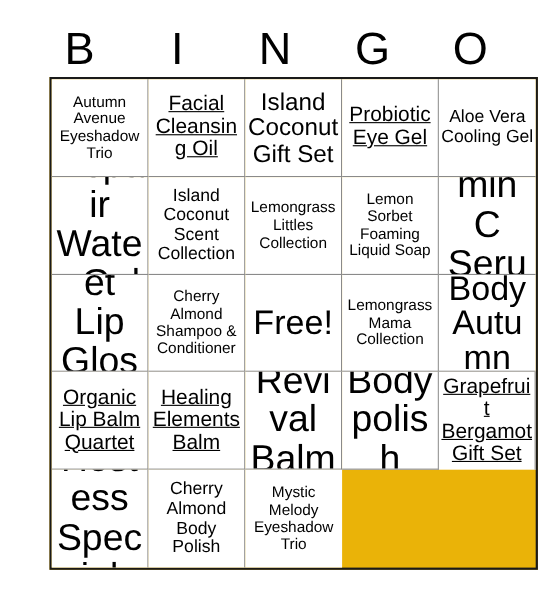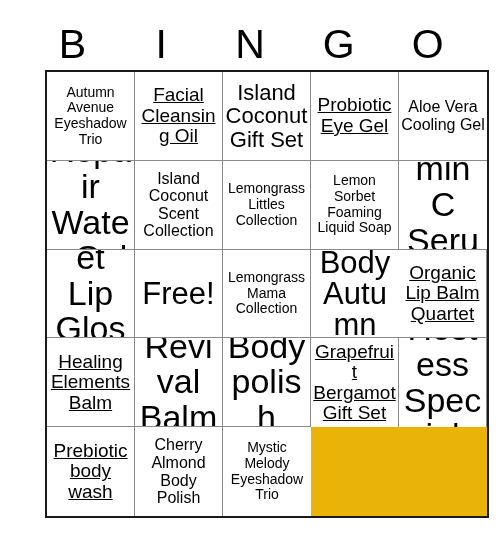--- a/index.html
+++ b/index.html
@@ -129,20 +129,23 @@
     <div class="cell row2 col4 fs-xs">
       <span class="cell-text">Lemon Sorbet Foaming Liquid Soap</span>
     </div>
     <div class="cell row2 col5 fs-xl">
       <span class="cell-text">Vitamin C Serum</span>
     </div>
 
     <div class="cell row3 col1 fs-xl">
       <span class="cell-text">Sorbet Lip Gloss</span>
     </div>
+    <div class="cell row3 col2 fs-xs">
+      <span class="cell-text">Cherry Almond Shampoo &amp; Conditioner</span>
+    </div>
     <div class="cell row3 col3 fs-xxl">
       <span class="cell-text">Free!</span>
     </div>
     <div class="cell row3 col4 fs-xs">
       <span class="cell-text">Lemongrass Mama Collection</span>
     </div>
     <div class="cell row3 col5 fs-xxl">
       <span class="cell-text">Body Autumn</span>
     </div>
 
@@ -158,23 +161,20 @@
     <div class="cell row4 col4 fs-xl">
       <span class="cell-text">Body polish</span>
     </div>
 
     <div class="cell row5 col1 fs-md">
       <span class="cell-text">Grapefruit Bergamot Gift Set</span>
     </div>
     <div class="cell row5 col2 fs-xl">
       <span class="cell-text">Hostess Special</span>
     </div>
-    <div class="cell row5 col3 fs-md">
-      <span class="cell-text">Prebiotic body wash</span>
-    </div>
     <div class="cell row5 col4 fs-sm">
       <span class="cell-text">Cherry Almond Body Polish</span>
     </div>
     <div class="cell row5 col5 fs-xs">
       <span class="cell-text">Mystic Melody Eyeshadow Trio</span>
     </div>
 
   </div>
 </div>
 

